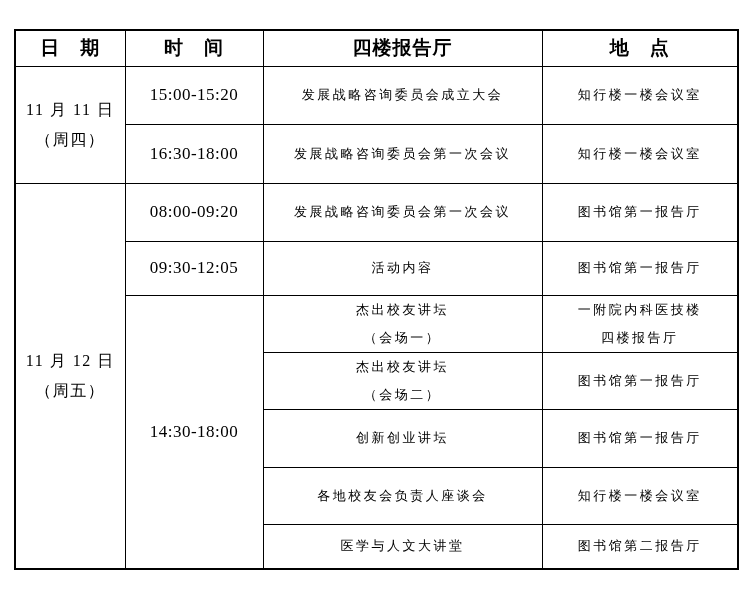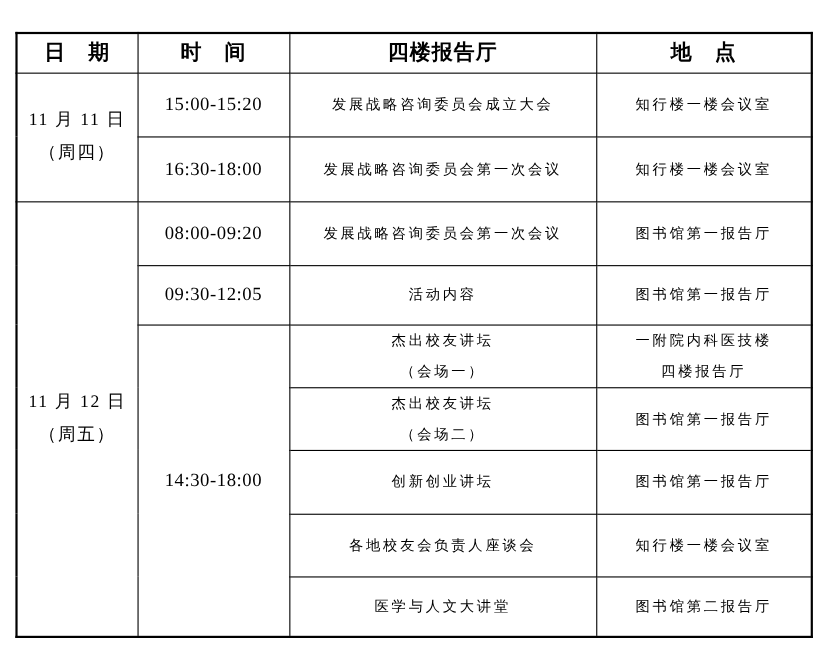--- a/index.html
+++ b/index.html
@@ -129,19 +129,19 @@
       <tr style="height:58px">
         <td class="activity-cell">创新创业讲坛</td>
         <td class="venue-cell">图书馆第一报告厅</td>
       </tr>
 
       <tr style="height:57px">
         <td class="activity-cell">各地校友会负责人座谈会</td>
         <td class="venue-cell">知行楼一楼会议室</td>
       </tr>
 
-      <tr style="height:55px">
+      <tr style="height:45px">
         <td class="activity-cell">医学与人文大讲堂</td>
         <td class="venue-cell">图书馆第二报告厅</td>
       </tr>
     </tbody>
   </table>
 </div>
 
 </body></html>

